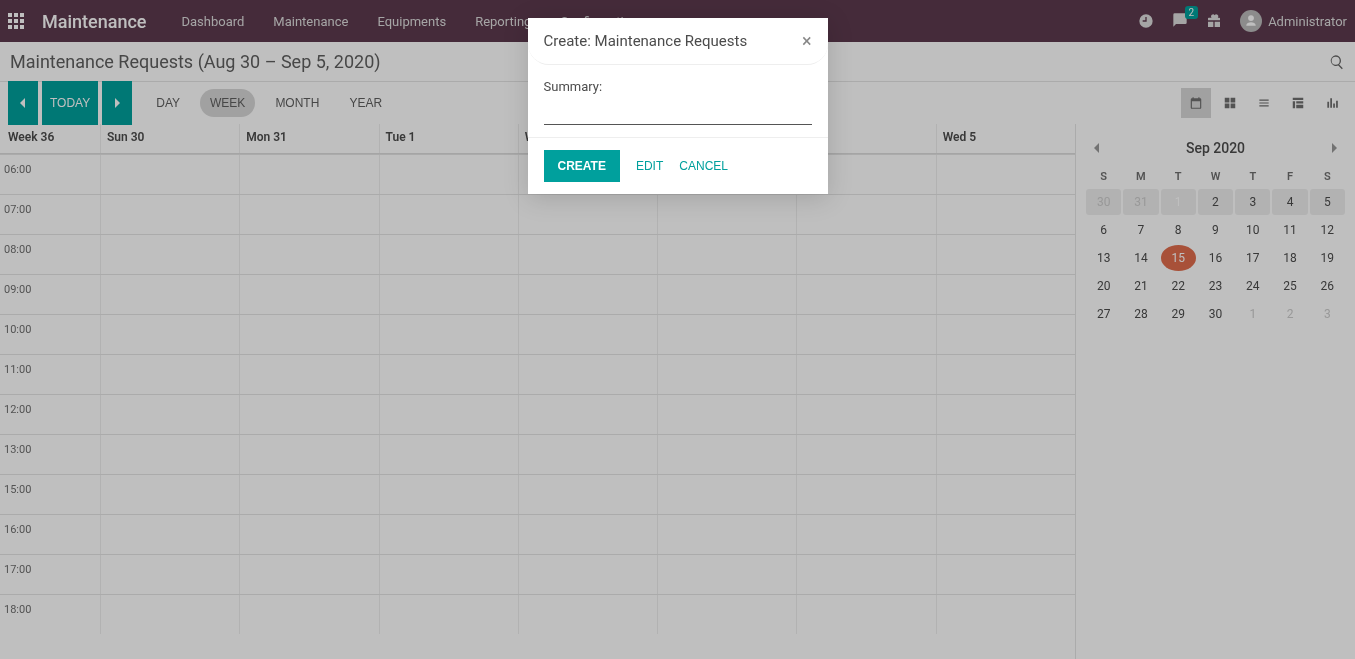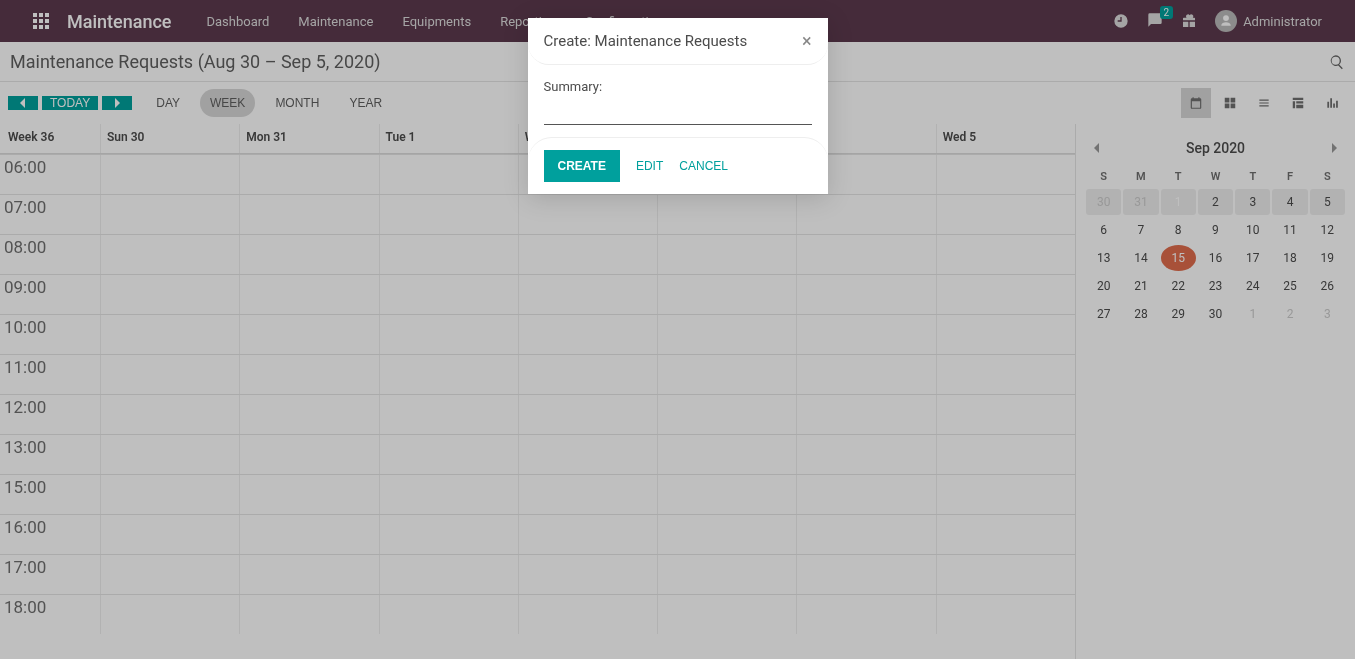--- a/index.html
+++ b/index.html
@@ -1,58 +1,58 @@
 <!DOCTYPE html>
 <html><head>
 <meta charset="utf-8">
 <style>
   * { box-sizing: border-box; margin: 0; padding: 0; }
   body { font-family: -apple-system, BlinkMacSystemFont, "Segoe UI", Roboto, Helvetica, Arial, sans-serif; font-size: 13px; color: #4c4c4c; background: #fff; overflow: hidden; width:1355px; height:659px; position:relative;}
   
   
-  .navbar { background: #5D3A4E; height: 42px; display:flex; align-items:center; color:#fff; padding:0 33px; gap:18px;}
+  .navbar { background: #5D3A4E; height: 42px; display:flex; align-items:center; color:#fff; padding:0 8px; gap:18px;}
   .apps-icon { display:grid; grid-template-columns:repeat(3,4px); grid-template-rows:repeat(3,4px); gap:2px; cursor:pointer;}
   .apps-icon span{background:#fff;width:4px;height:4px;}
   .brand { font-size:18px;  color:#fff; font-weight:500; margin-right:10px;}
   .nav-links { display:flex; gap:22px; }
   .nav-links a { color:#ddd; font-size:13px; text-decoration:none;margin-left:7px; }
   .nav-right { margin-left:auto; display:flex; align-items:center; gap:18px;}
   .nav-icon { width:16px; height:16px; fill:#ddd; cursor:pointer; position:relative;}
   .badge { position:absolute; top:-6px; right:-10px; background:#00A09D;color:#fff;font-size:10px;border-radius:3px;padding:0 4px; line-height:13px;}
   .nav-chat { position:relative; }
   .avatar { width:22px;height:22px;border-radius:50%;background:#bbb; display:inline-flex;align-items:center;justify-content:center;}
   .avatar svg{fill:#fff;width:14px;height:14px;}
   .user-block{display:flex;align-items:center;gap:6px;color:#ddd;}
 
   
   .control-bar{ height:40px; display:flex;align-items:center; padding:0 10px; border-bottom:1px solid #e5e5e5; gap:6px;}
   .page-title{ font-size:18px; color:#5f5f5f;}
   .search-icon{ margin-left:auto; width:16px;height:16px; fill:#666;}
   
   .toolbar{ height:42px; display:flex; align-items:center; padding:0 8px; gap:4px;}
-  .btn-teal{ background:#00A09D;color:#fff;border:none;height:14px;min-width:30px;display:flex;align-items:center;justify-content:center; padding:0 8px;font-size:12px;font-weight:500; cursor:pointer;text-align:center;}
+  .btn-teal{ background:#00A09D;color:#fff;border:none;height:44px;min-width:30px;display:flex;align-items:center;justify-content:center; padding:0 8px;font-size:12px;font-weight:500; cursor:pointer;text-align:center;}
   .btn-teal svg{fill:#fff;width:10px;height:10px;}
   .range-btns{display:flex;gap:10px; margin-left:10px;}
   .range-btn{ background:transparent;border:none;color:#5f5f5f;font-size:12px;padding:7px 10px; cursor:pointer;}
   .range-btn.active{background:#d7d7d7;border-radius:14px;}
   .view-btns{margin-left:auto;display:flex;gap:4px;}
   .view-btn{width:30px;height:30px;display:flex;align-items:center;justify-content:center; cursor:pointer;}
   .view-btn.active{background:#d7d7d7;}
   .view-btn svg{fill:#6f6f6f;width:14px;height:14px;}
 
   
   .main{ display:flex; height: calc(100% - 124px); }
   .cal-wrap{ flex:1; display:flex; flex-direction:column; min-width:0;}
   .cal-header{ display:flex; border-bottom:1px solid #ddd; height:30px;}
   .cal-header .wk{ width:100px; padding:6px 8px;font-weight:600;font-size:12px;color:#4c4c4c;}
   .cal-header .day{ flex:1; padding:6px 0;font-weight:600;font-size:12px;text-align:left; border-left:1px solid #eee;}
   .cal-header .day span{padding-left:6px;}
   .cal-body{ flex:1; overflow-y:scroll; position:relative;}
   .cal-row{ display:flex; height:40px; border-top:1px solid #e5e5e5;}
-  .cal-row .time{ width:50px; font-size:17px; color:#6f6f6f; padding:2px 4px;}
+  .cal-row .time{ width:50px; font-size:11px; color:#6f6f6f; padding:8px 4px;}
   .cal-row .gutter{width:50px;}
   .cal-row .slots{flex:1;display:flex;}
   .cal-row .slot{flex:1; border-left:1px solid #eee;}
 
   
   .side{ width:280px; border-left:1px solid #e5e5e5; padding:12px 10px;}
   .mini-head{display:flex;align-items:center;justify-content:space-between; padding:4px 6px 10px;}
   .mini-head h3{font-size:14px;font-weight:500;color:#4c4c4c;text-align:center;}
   .mini-head svg{fill:#999;width:10px;height:10px;cursor:pointer;}
   .mini-grid{display:grid;grid-template-columns:repeat(7,1fr); gap:2px; text-align:center;}
@@ -65,21 +65,21 @@
 
   
   .overlay{position:absolute; inset:0; background:rgba(0,0,0,0.25); z-index:10;}
   .modal{ position:absolute; top:18px; left:50%; transform:translateX(-50%); width:300px; background:#fff; z-index:20; box-shadow:0 4px 24px rgba(0,0,0,.15);}
   .modal-head{display:flex;align-items:center;justify-content:space-between;padding:14px 16px;border-bottom:1px solid #eee;border-radius:21px;}
   .modal-head h2{font-size:15px;font-weight:400;color:#4c4c4c;}
   .modal-head .close{font-size:18px;color:#888;cursor:pointer; line-height:1;}
   .modal-body{padding:14px 16px 12px;}
   .modal-body label{font-size:13px;color:#4c4c4c;display:block;margin-bottom:6px;}
   .modal-body input{width:100%;border:none;border-bottom:1px solid #555;font-size:14px;padding:4px 2px; outline:none;}
-  .modal-foot{border-top:1px solid #eee;padding:12px 16px;display:flex;align-items:center;gap:16px;border-radius:24px;}
+  .modal-foot{border-top:1px solid #eee;padding:12px 16px;display:flex;align-items:center;gap:16px;}
   .btn-primary{background:#00A09D;color:#fff;border:none;padding:9px 14px;font-size:12px;font-weight:600;cursor:pointer;}
   .btn-link{background:none;border:none;color:#00A09D;font-size:12px;font-weight:500;cursor:pointer;}
 
   
   .cal-body::-webkit-scrollbar{width:14px;}
   .cal-body::-webkit-scrollbar-thumb{background:#ccc;}
   .cal-body::-webkit-scrollbar-track{background:#f1f1f1;}
 </style>
 </head>
 <body>

